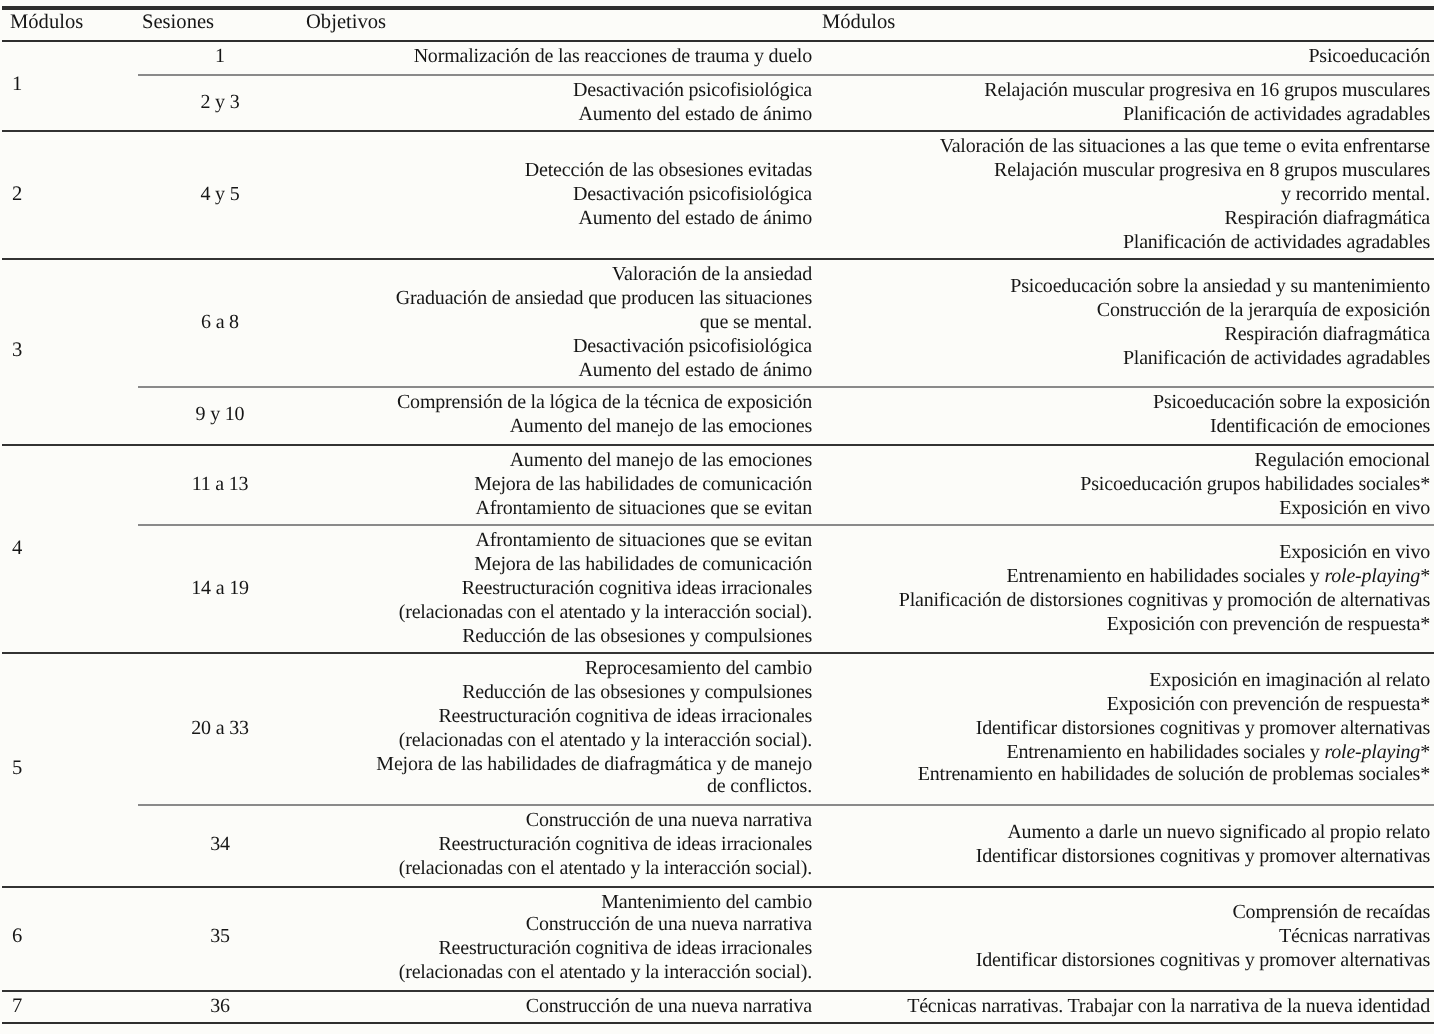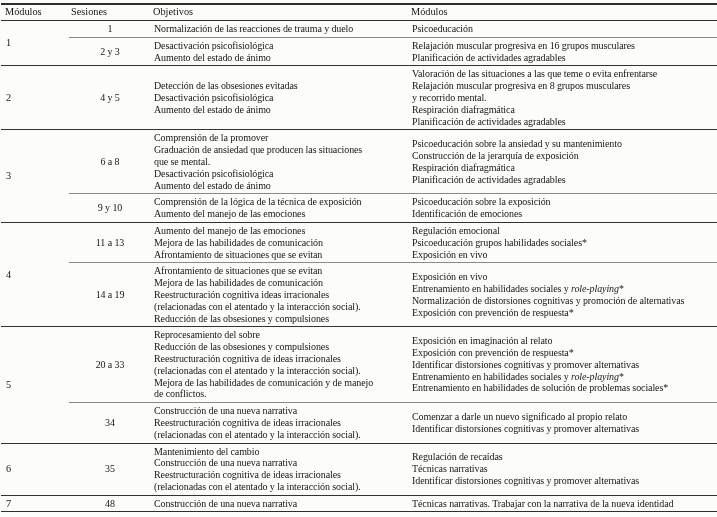--- a/index.html
+++ b/index.html
@@ -38,21 +38,21 @@
 
   td {
     font-size: 10px;
     line-height: 11.8px;
     letter-spacing: -0.1px;
     vertical-align: middle;
     padding: 2px 3px;
   }
   td.mod { padding-left: 5px; font-size: 10.3px; }
   td.ses { text-align: center; }
-  td.obj, td.tec { text-align: left; }
+  td.obj, td.tec { text-align: right; }
 
   tr.mod-start td { border-top: 1.2px solid #333333; }
   tr.ses-start td { border-top: 1px solid #8a8a8a; }
 
   .line { white-space: nowrap; }
   em { font-style: italic; }
 </style>
 </head>
 <body>
 
@@ -110,21 +110,21 @@
             <div class="line">y recorrido mental.</div>
             <div class="line">Respiración diafragmática</div>
             <div class="line">Planificación de actividades agradables</div>
           </td>
       </tr>
 
       <tr class="mod-start">
         <td class="mod" rowspan="2">3</td>
         <td class="ses">6 a 8</td>
         <td class="obj">
-            <div class="line">Comprensión de la promover</div>
+            <div class="line">Valoración de la ansiedad</div>
             <div class="line">Graduación de ansiedad que producen las situaciones</div>
             <div class="line">que se mental.</div>
             <div class="line">Desactivación psicofisiológica</div>
             <div class="line">Aumento del estado de ánimo</div>
           </td>
         <td class="tec">
             <div class="line">Psicoeducación sobre la ansiedad y su mantenimiento</div>
             <div class="line">Construcción de la jerarquía de exposición</div>
             <div class="line">Respiración diafragmática</div>
             <div class="line">Planificación de actividades agradables</div>
@@ -161,76 +161,76 @@
         <td class="obj">
             <div class="line">Afrontamiento de situaciones que se evitan</div>
             <div class="line">Mejora de las habilidades de comunicación</div>
             <div class="line">Reestructuración cognitiva ideas irracionales</div>
             <div class="line">(relacionadas con el atentado y la interacción social).</div>
             <div class="line">Reducción de las obsesiones y compulsiones</div>
           </td>
         <td class="tec">
             <div class="line">Exposición en vivo</div>
             <div class="line">Entrenamiento en habilidades sociales y <em>role-playing</em>*</div>
-            <div class="line">Normalización de distorsiones cognitivas y promoción de alternativas</div>
+            <div class="line">Planificación de distorsiones cognitivas y promoción de alternativas</div>
             <div class="line">Exposición con prevención de respuesta*</div>
           </td>
       </tr>
 
       <tr class="mod-start">
         <td class="mod" rowspan="2">5</td>
         <td class="ses">20 a 33</td>
         <td class="obj">
-            <div class="line">Reprocesamiento del sobre</div>
+            <div class="line">Reprocesamiento del cambio</div>
             <div class="line">Reducción de las obsesiones y compulsiones</div>
             <div class="line">Reestructuración cognitiva de ideas irracionales</div>
             <div class="line">(relacionadas con el atentado y la interacción social).</div>
-            <div class="line">Mejora de las habilidades de comunicación y de manejo</div>
+            <div class="line">Mejora de las habilidades de diafragmática y de manejo</div>
             <div class="line">de conflictos.</div>
           </td>
         <td class="tec">
             <div class="line">Exposición en imaginación al relato</div>
             <div class="line">Exposición con prevención de respuesta*</div>
             <div class="line">Identificar distorsiones cognitivas y promover alternativas</div>
             <div class="line">Entrenamiento en habilidades sociales y <em>role-playing</em>*</div>
             <div class="line">Entrenamiento en habilidades de solución de problemas sociales*</div>
           </td>
       </tr>
       <tr class="ses-start">
         <td class="ses">34</td>
         <td class="obj">
             <div class="line">Construcción de una nueva narrativa</div>
             <div class="line">Reestructuración cognitiva de ideas irracionales</div>
             <div class="line">(relacionadas con el atentado y la interacción social).</div>
           </td>
         <td class="tec">
-            <div class="line">Comenzar a darle un nuevo significado al propio relato</div>
+            <div class="line">Aumento a darle un nuevo significado al propio relato</div>
             <div class="line">Identificar distorsiones cognitivas y promover alternativas</div>
           </td>
       </tr>
 
       <tr class="mod-start">
         <td class="mod">6</td>
         <td class="ses">35</td>
         <td class="obj">
             <div class="line">Mantenimiento del cambio</div>
             <div class="line">Construcción de una nueva narrativa</div>
             <div class="line">Reestructuración cognitiva de ideas irracionales</div>
             <div class="line">(relacionadas con el atentado y la interacción social).</div>
           </td>
         <td class="tec">
-            <div class="line">Regulación de recaídas</div>
+            <div class="line">Comprensión de recaídas</div>
             <div class="line">Técnicas narrativas</div>
             <div class="line">Identificar distorsiones cognitivas y promover alternativas</div>
           </td>
       </tr>
 
       <tr class="mod-start">
         <td class="mod">7</td>
-        <td class="ses">48</td>
+        <td class="ses">36</td>
         <td class="obj">
             <div class="line">Construcción de una nueva narrativa</div>
           </td>
         <td class="tec">
             <div class="line">Técnicas narrativas. Trabajar con la narrativa de la nueva identidad</div>
           </td>
       </tr>
     </tbody>
   </table>
 </div>

